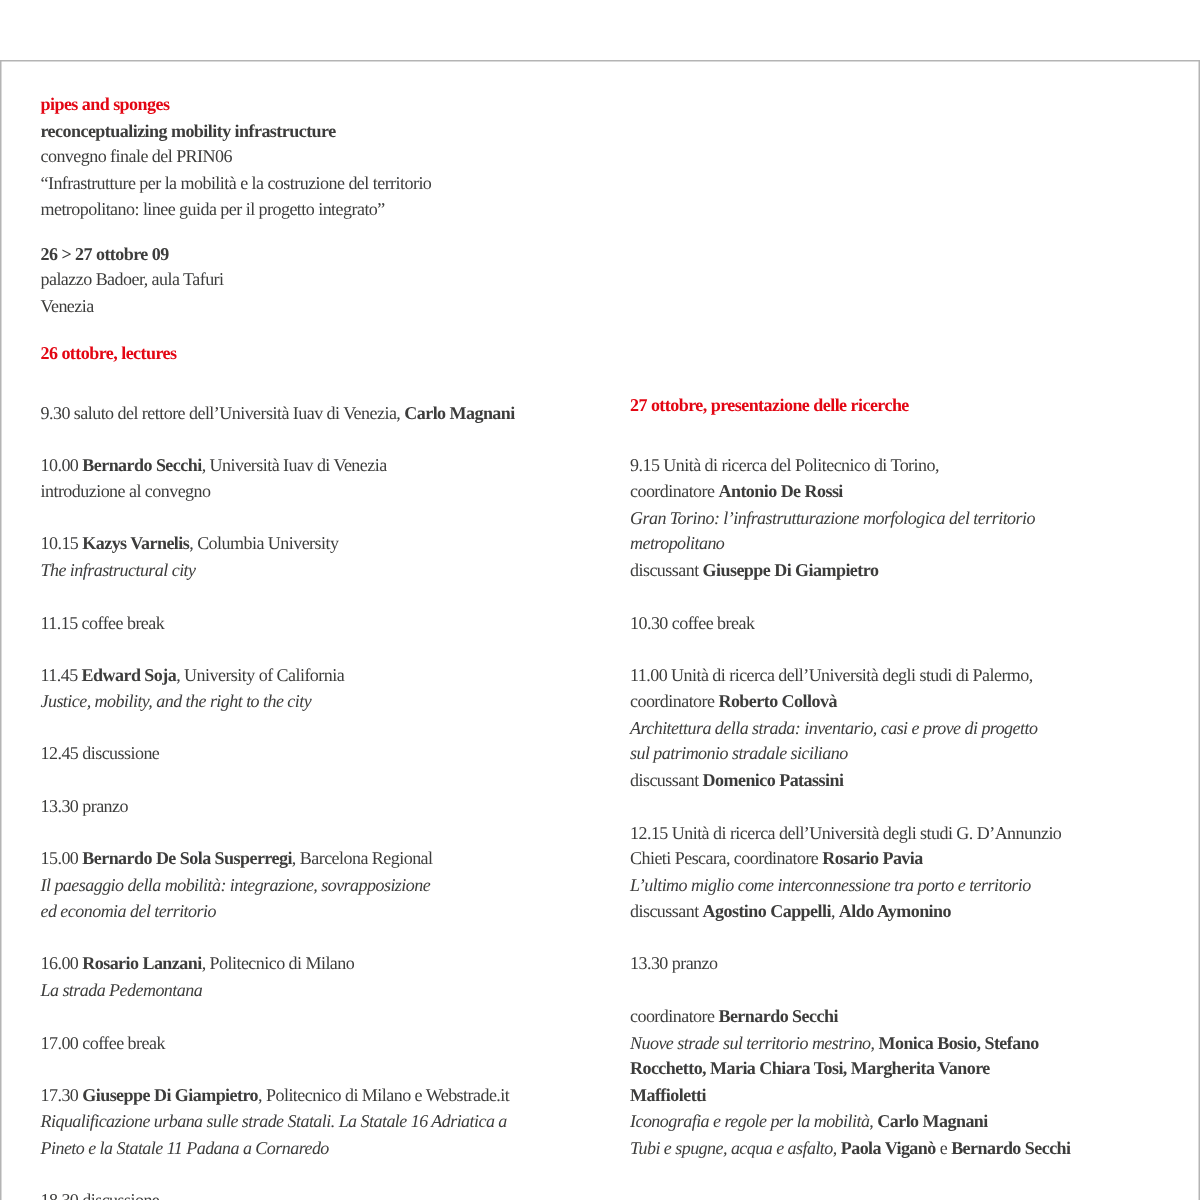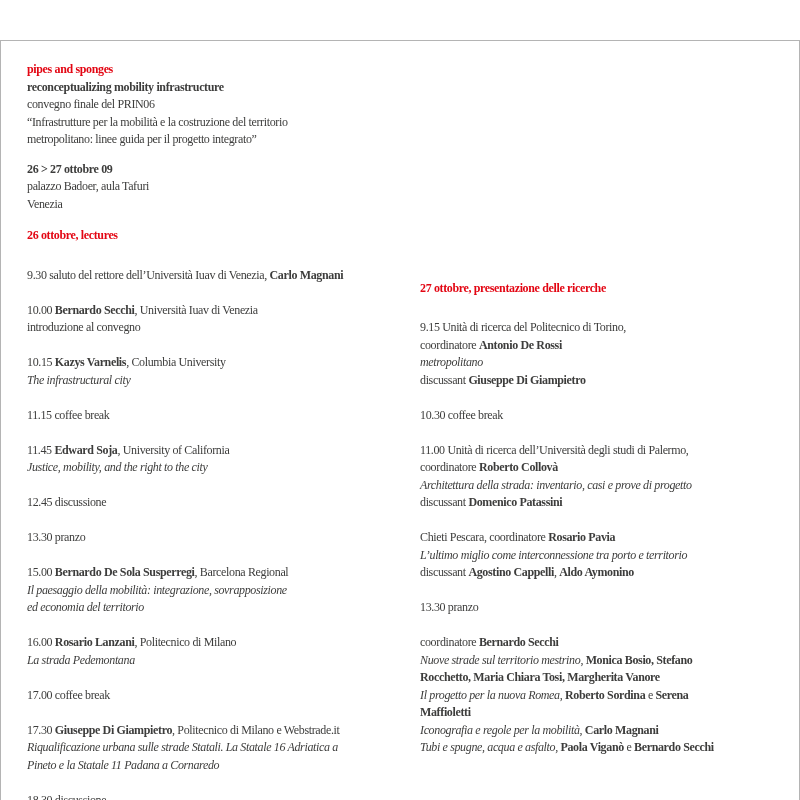--- a/index.html
+++ b/index.html
@@ -104,45 +104,47 @@
             <div class="line"><span class="">18.30 discussione</span></div>
           </div>
         </div>
     </section>
     <section class="col-2">
       <h2 class="col-header">27 ottobre, presentazione delle ricerche</h2>
       <div class="events">
           <div class="event">
             <div class="line"><span class="">9.15 Unità di ricerca del Politecnico di Torino,</span></div>
             <div class="line"><span class="">coordinatore </span><span class="seg-b">Antonio De Rossi</span></div>
+            <div class="line"><span class="seg-i">Gran Torino: l’infrastrutturazione morfologica del territorio</span></div>
             <div class="line"><span class="seg-i">metropolitano</span></div>
             <div class="line"><span class="">discussant </span><span class="seg-b">Giuseppe Di Giampietro</span></div>
           </div>
           <div class="event">
             <div class="line"><span class="">10.30 coffee break</span></div>
           </div>
           <div class="event">
             <div class="line"><span class="">11.00 Unità di ricerca dell’Università degli studi di Palermo,</span></div>
             <div class="line"><span class="">coordinatore </span><span class="seg-b">Roberto Collovà</span></div>
             <div class="line"><span class="seg-i">Architettura della strada: inventario, casi e prove di progetto</span></div>
+            <div class="line"><span class="seg-i">sul patrimonio stradale siciliano</span></div>
             <div class="line"><span class="">discussant </span><span class="seg-b">Domenico Patassini</span></div>
           </div>
           <div class="event">
+            <div class="line"><span class="">12.15 Unità di ricerca dell’Università degli studi G. D’Annunzio</span></div>
             <div class="line"><span class="">Chieti Pescara, coordinatore </span><span class="seg-b">Rosario Pavia</span></div>
             <div class="line"><span class="seg-i">L’ultimo miglio come interconnessione tra porto e territorio</span></div>
             <div class="line"><span class="">discussant </span><span class="seg-b">Agostino Cappelli</span><span class="">, </span><span class="seg-b">Aldo Aymonino</span></div>
           </div>
           <div class="event">
             <div class="line"><span class="">13.30 pranzo</span></div>
           </div>
           <div class="event">
             <div class="line"><span class="">coordinatore </span><span class="seg-b">Bernardo Secchi</span></div>
             <div class="line"><span class="seg-i">Nuove strade sul territorio mestrino</span><span class="">, </span><span class="seg-b">Monica Bosio, Stefano</span></div>
             <div class="line"><span class="seg-b">Rocchetto, Maria Chiara Tosi, Margherita Vanore</span></div>
-            <div class="line"><span class="seg-i">Il progetto per la nuova Romea</span><span class="">, </span><span class="seg-b">Roberto Sordina</span><span class=""> e </span><span class="seg-b">Serena</span></div>
             <div class="line"><span class="seg-b">Maffioletti</span></div>
             <div class="line"><span class="seg-i">Iconografia e regole per la mobilità</span><span class="">, </span><span class="seg-b">Carlo Magnani</span></div>
             <div class="line"><span class="seg-i">Tubi e spugne, acqua e asfalto</span><span class="">, </span><span class="seg-b">Paola Viganò</span><span class=""> e </span><span class="seg-b">Bernardo Secchi</span></div>
           </div>
         </div>
     </section>
   </main>
 </div>
 
 </body></html>

